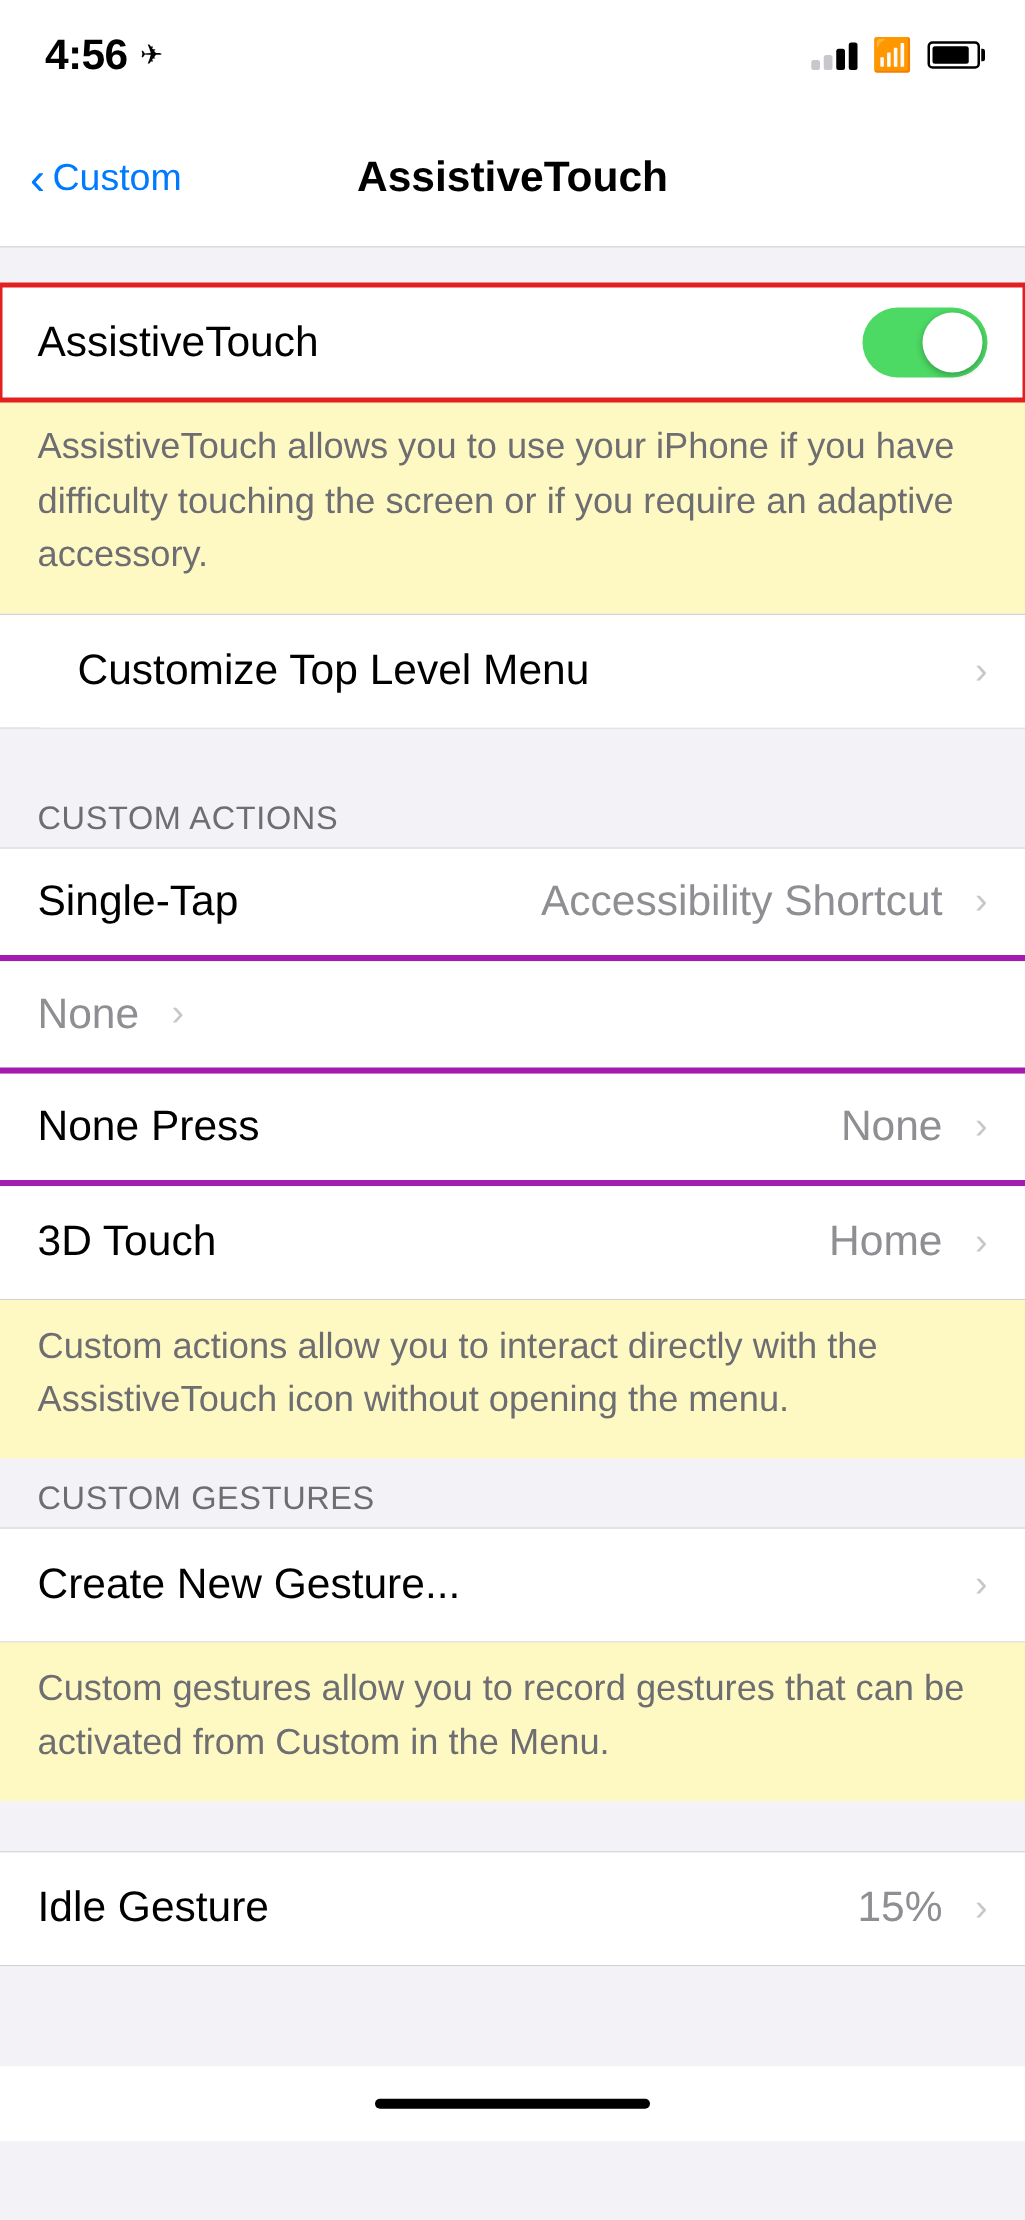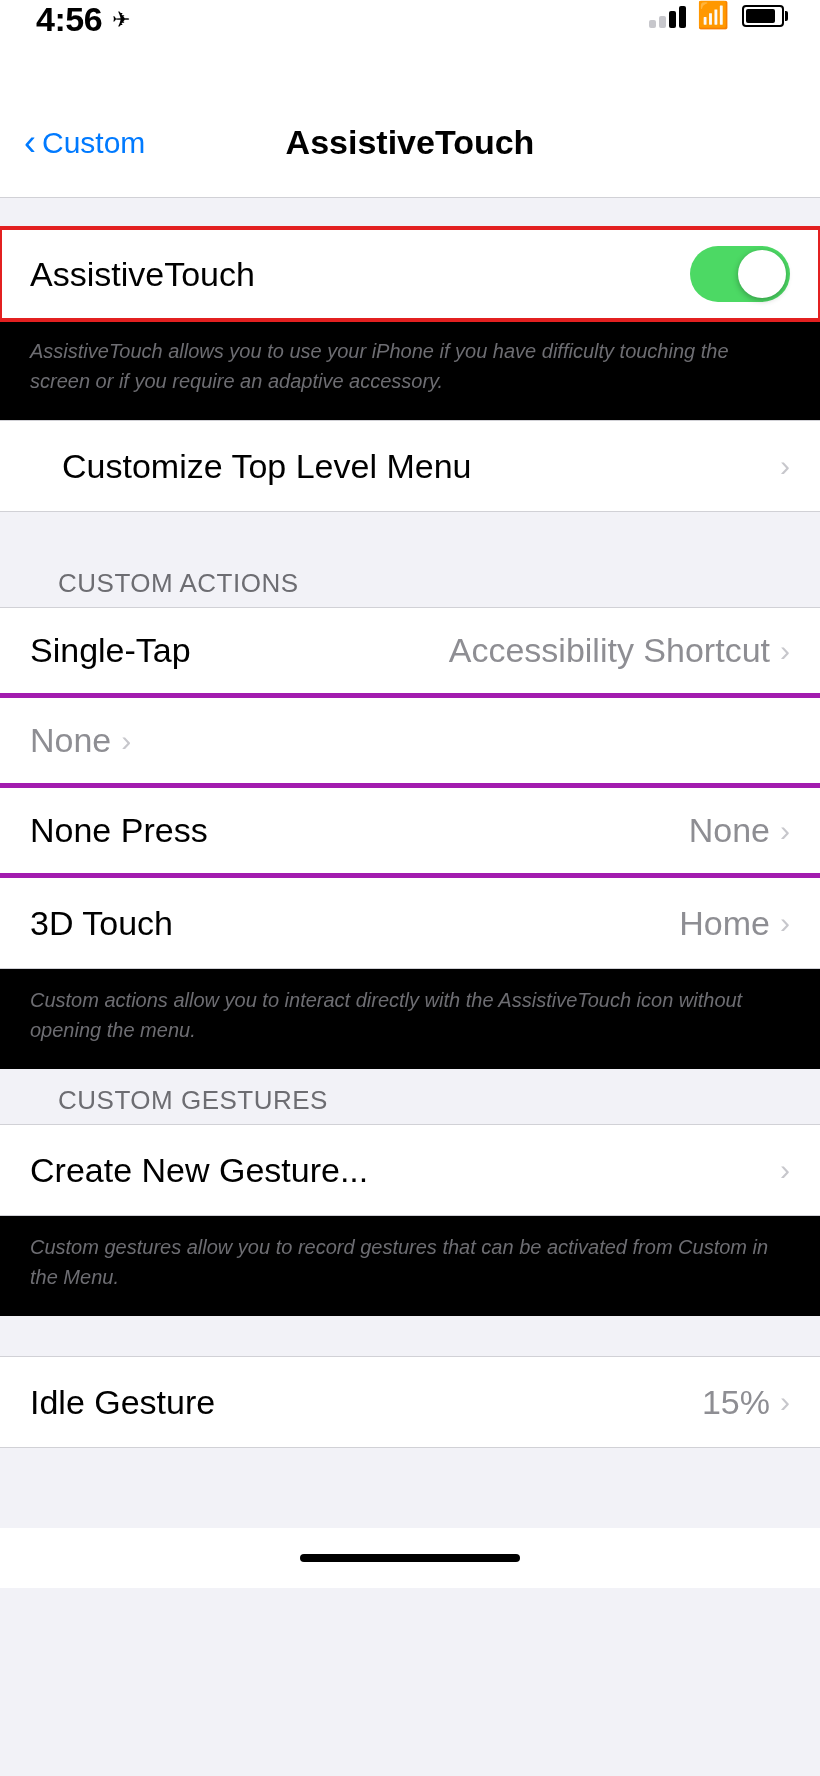--- a/index.html
+++ b/index.html
@@ -12,21 +12,21 @@
       color: #000;
       overflow-x: hidden;
     }
 
     
     .status-bar {
       width: 100%;
       height: 88px;
       background: #fff;
       display: flex;
-      align-items: flex-start;
+      align-items: center;
       justify-content: space-between;
       padding: 0 36px;
     }
     .status-time {
       font-size: 34px;
       font-weight: 600;
       letter-spacing: -0.5px;
     }
     .status-icons {
       display: flex;
@@ -139,21 +139,21 @@
     .cell:last-child {
       border-bottom: none;
     }
     .cell-label {
       font-size: 34px;
       color: #000;
     }
     .cell-value {
       display: flex;
       align-items: center;
-      gap: 10px;
+      gap: 26px;
       color: #8e8e93;
       font-size: 34px;
     }
     .chevron-right {
       color: #c7c7cc;
       font-size: 30px;
       font-weight: 400;
     }
 
     
@@ -180,37 +180,35 @@
     .cell-highlighted {
       outline: 4px solid #e32020;
       outline-offset: -2px;
       position: relative;
       z-index: 2;
     }
 
     
     .description-text {
       padding: 16px 30px 24px;
-      font-size: 20px;
+      font-size: 29px;
       color: #6d6d72;
       line-height: 1.5;
-      background: #000000;
-      font-style: italic;
+      background: #fef9c3;
     }
 
     
     .section-header {
       padding: 16px 30px 8px;
       font-size: 26px;
       font-weight: 400;
       color: #6d6d72;
       text-transform: uppercase;
       letter-spacing: 0.5px;
       background: #f2f2f7;
-      margin-left: 28px;
     }
 
     
     .home-indicator {
       width: 100%;
       height: 60px;
       background: #fff;
       display: flex;
       align-items: center;
       justify-content: center;

